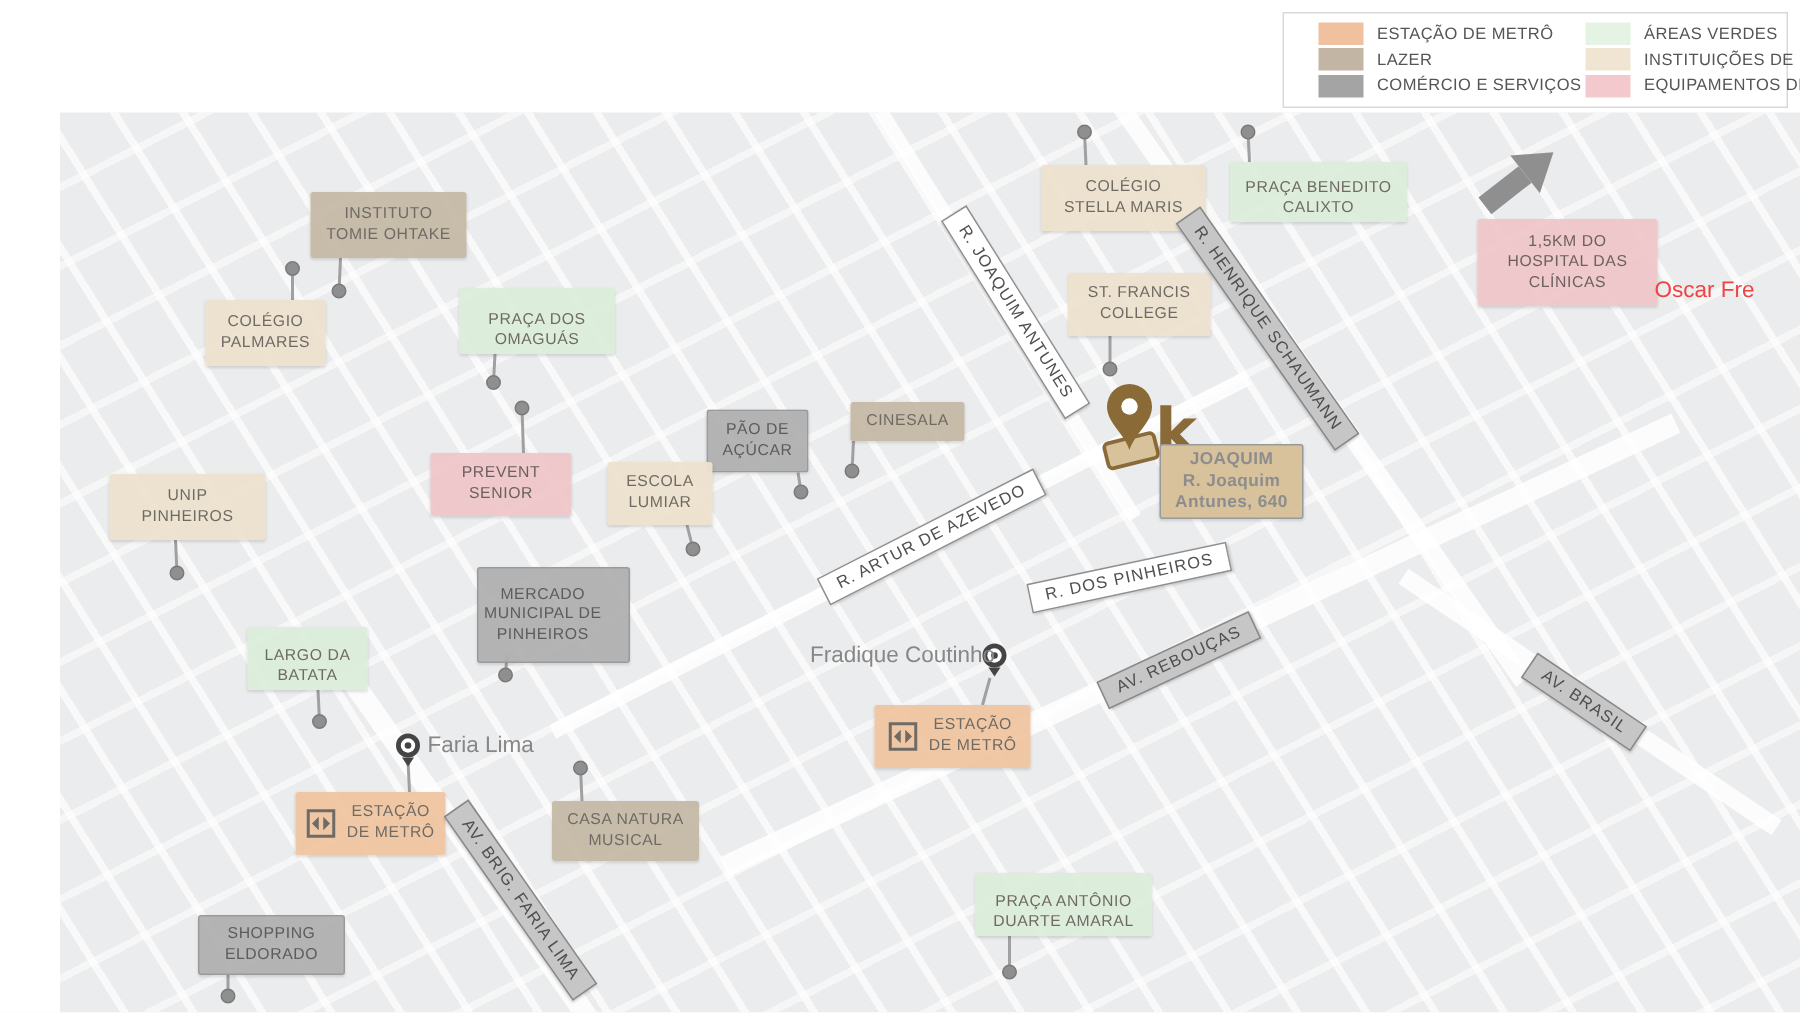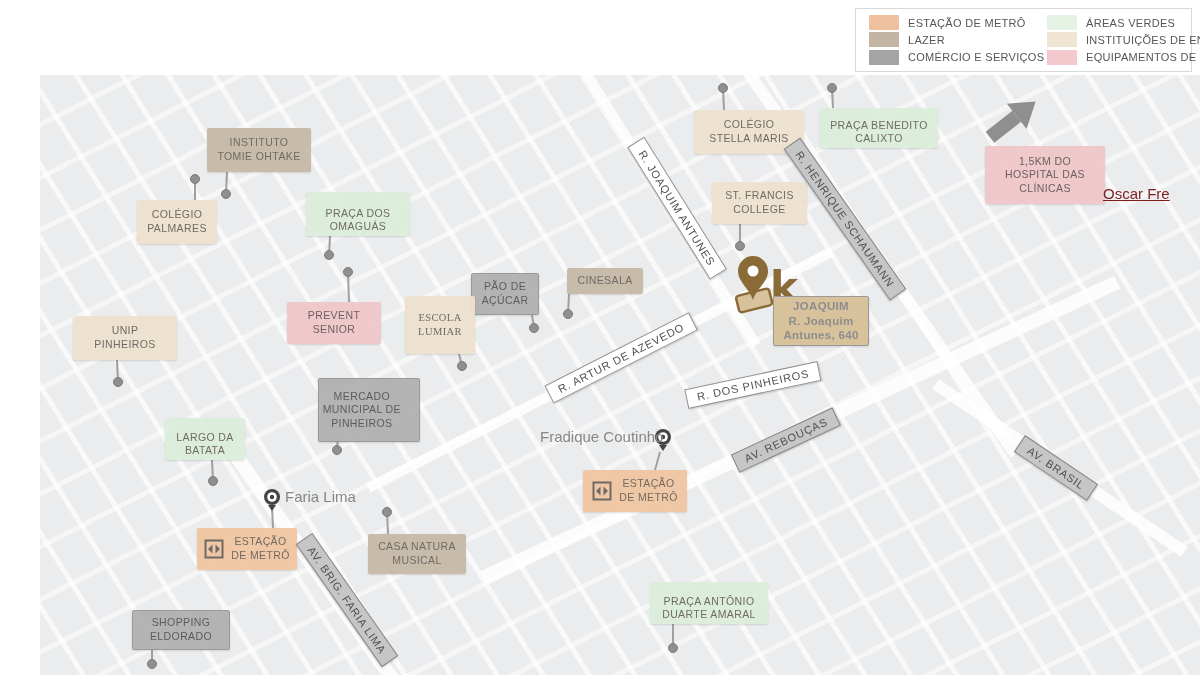--- a/index.html
+++ b/index.html
@@ -30,27 +30,27 @@
   .cat-saude{background:rgba(238,198,201,.95);color:#6d615f;}
   .cat-property{background:#d8c29c;border:1px solid #9a9a9a;color:#8d8d8d;
                 font-weight:bold;font-size:11.5px;letter-spacing:.3px;}
   .metro-logo{flex:0 0 auto;display:block;}
   
   .street{position:absolute;background:#ffffff;border:1px solid #8f8f8f;color:#4f4f4f;
           font-size:11px;letter-spacing:.8px;padding:3px 10px;white-space:nowrap;
           transform-origin:center;box-shadow:1px 1px 2px rgba(0,0,0,.18);}
   .street.gray{background:#c6c6c6;border-color:#888888;}
   
-  .map-text{position:absolute;color:#7f1d1d;font-size:15px;z-index:3;white-space:nowrap;text-decoration:underline;}
+  .map-text{position:absolute;color:#ef4444;font-size:15px;z-index:3;white-space:nowrap;}
   .station-label{position:absolute;color:#878787;font-size:15px;z-index:3;white-space:nowrap;}
   
   #legend{position:absolute;left:855px;top:8px;width:337px;height:64px;background:#ffffff;
           border:1px solid #d9d9d9;z-index:5;display:grid;grid-template-columns:178px 1fr;
           grid-auto-flow:column;grid-template-rows:repeat(3,1fr);
-          padding:5px 13px;box-sizing:border-box;}
+          padding:5px 23px;box-sizing:border-box;}
   .legend-item{display:flex;align-items:center;gap:9px;}
   .swatch{width:30px;height:15px;flex:0 0 auto;}
   .legend-label{font-size:11px;color:#555555;letter-spacing:.3px;white-space:nowrap;}
 </style>
 </head>
 <body>
 
 <div id="page">
 
   <div id="map-bg"></div>
@@ -179,21 +179,21 @@
         <div class="poi-text">
           <div>CINESALA</div>
         </div>
       </div>
       <div class="poi cat-saude" style="left: 287px; top: 302px; width: 94px; height: 42px;">
         <div class="poi-text">
           <div>PREVENT</div>
           <div>SENIOR</div>
         </div>
       </div>
-      <div class="poi cat-ensino" style="left: 405px; top: 296px; width: 70px; height: 58px; font-family: Liberation Serif, serif;">
+      <div class="poi cat-ensino" style="left: 405px; top: 308px; width: 70px; height: 42px;">
         <div class="poi-text">
           <div>ESCOLA</div>
           <div>LUMIAR</div>
         </div>
       </div>
       <div class="poi cat-ensino" style="left: 73px; top: 316px; width: 104px; height: 44px;">
         <div class="poi-text">
           <div>UNIP</div>
           <div>PINHEIROS</div>
         </div>

